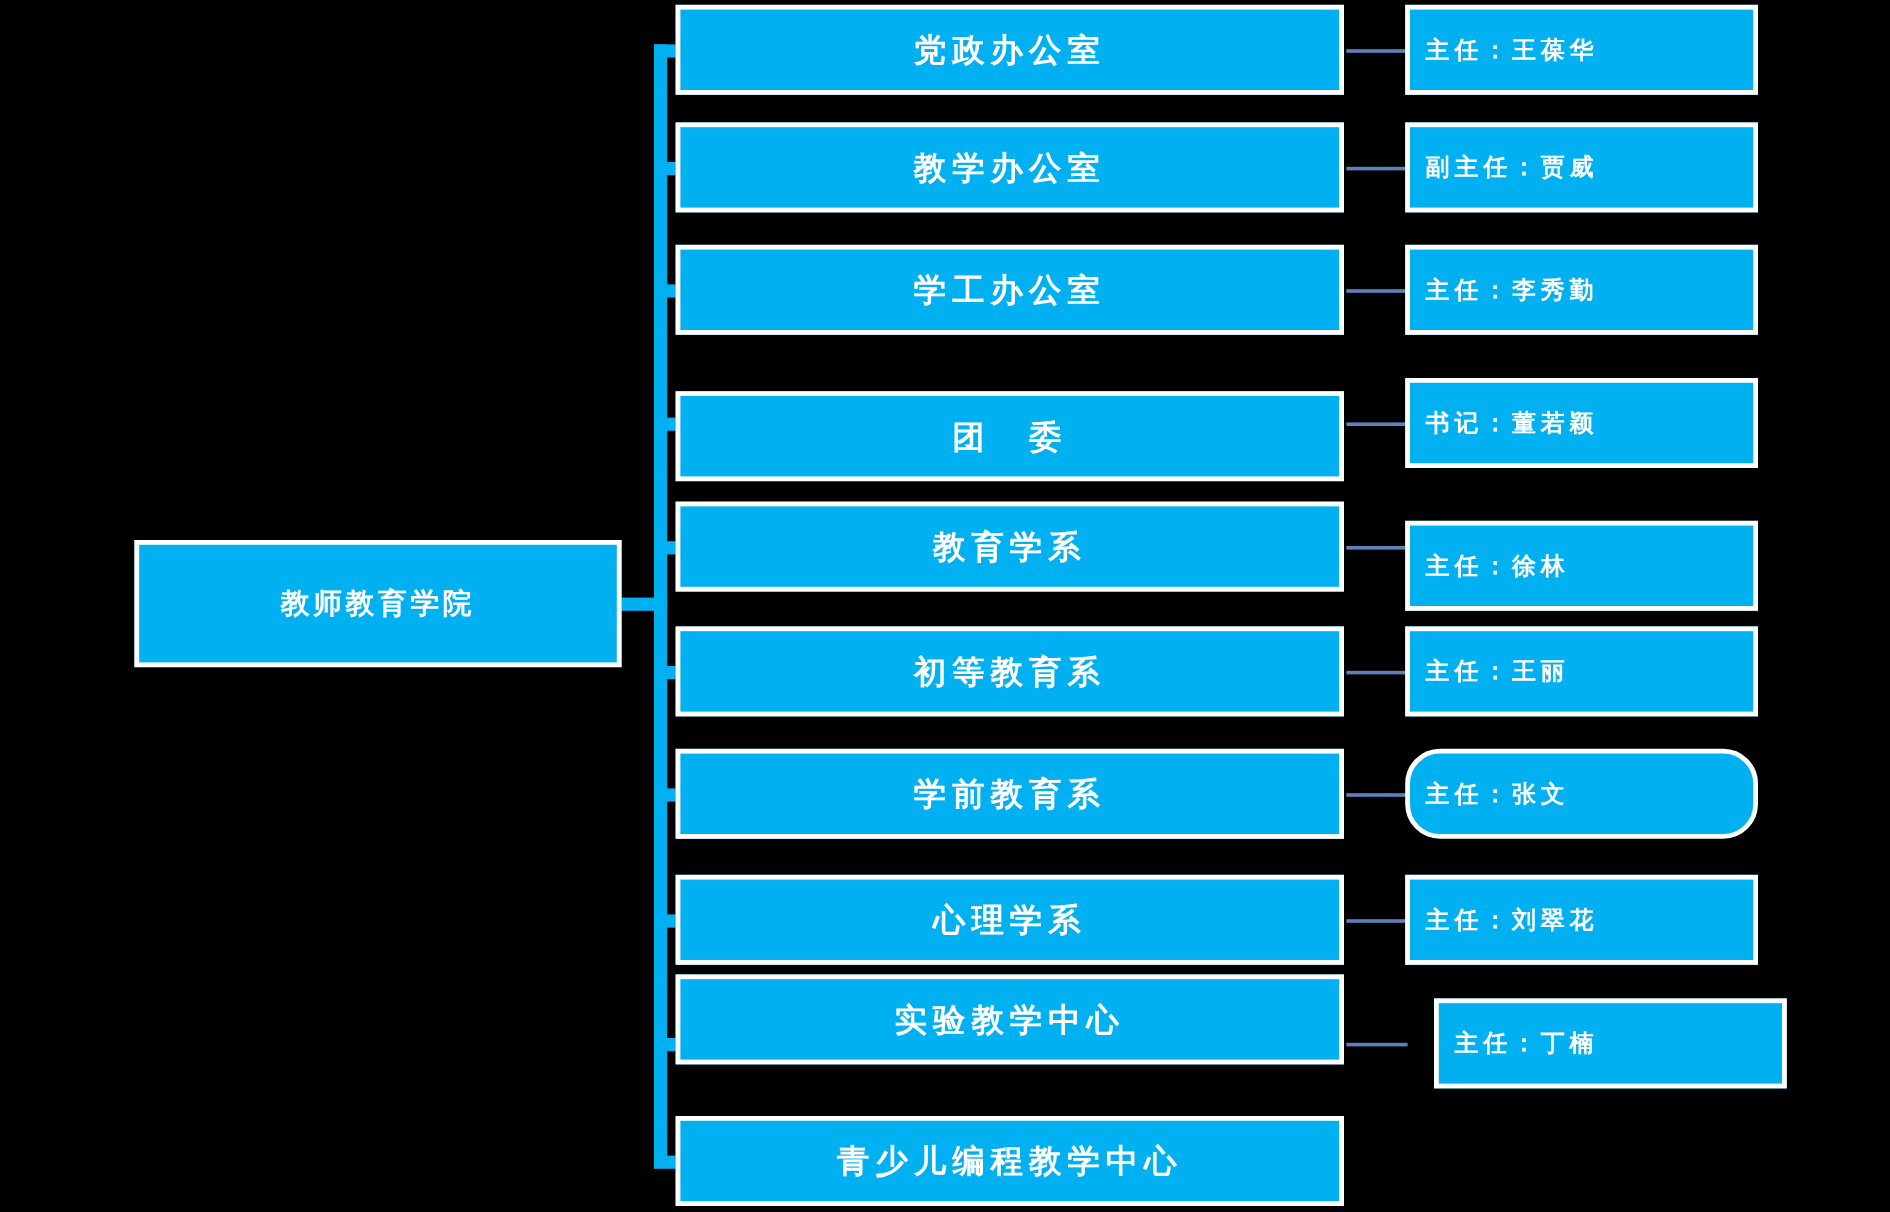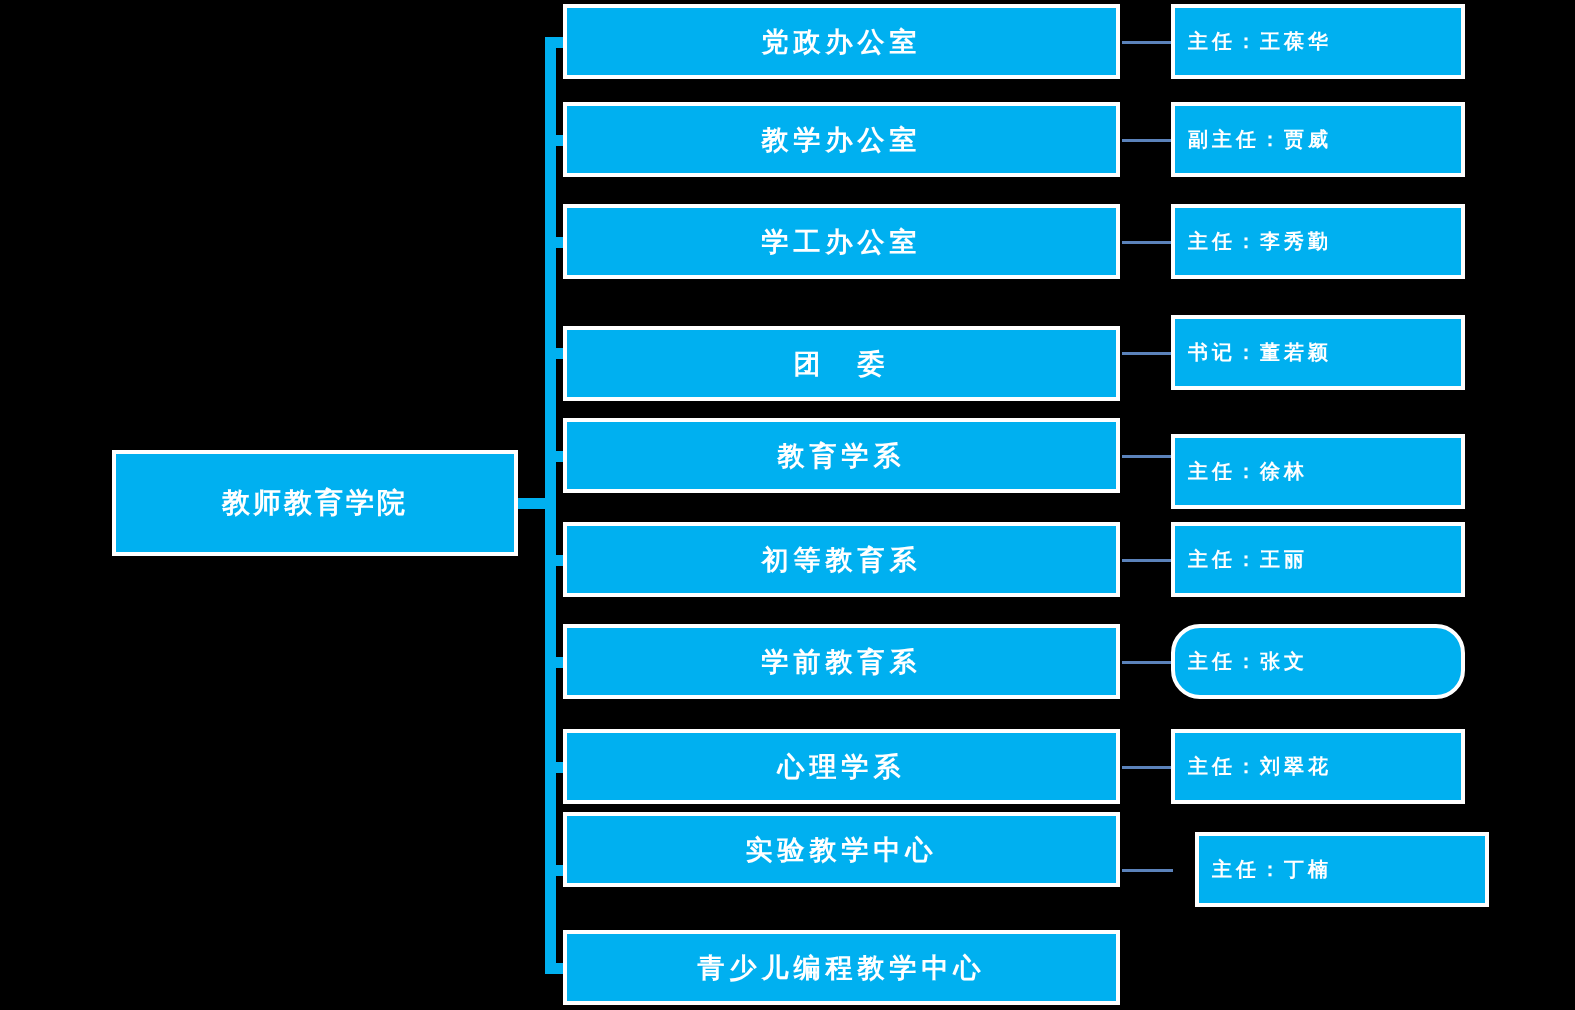--- a/index.html
+++ b/index.html
@@ -22,21 +22,21 @@
     border: 4px solid var(--node-border, #ffffff);
     color: var(--node-text, #ffffff);
     font-weight: bold;
     display: flex;
     align-items: center;
   }
   .root-box {
     left: 112px; top: 450px;
     width: 406px; height: 106px;
     justify-content: center;
-    font-size: 28px;
+    font-size: 24px;
     letter-spacing: 3px;
   }
   .dept-box {
     left: 563px;
     width: 557px; height: 75px;
     justify-content: center;
     font-size: 27px;
     letter-spacing: 5px;
   }
   .leader-box {

